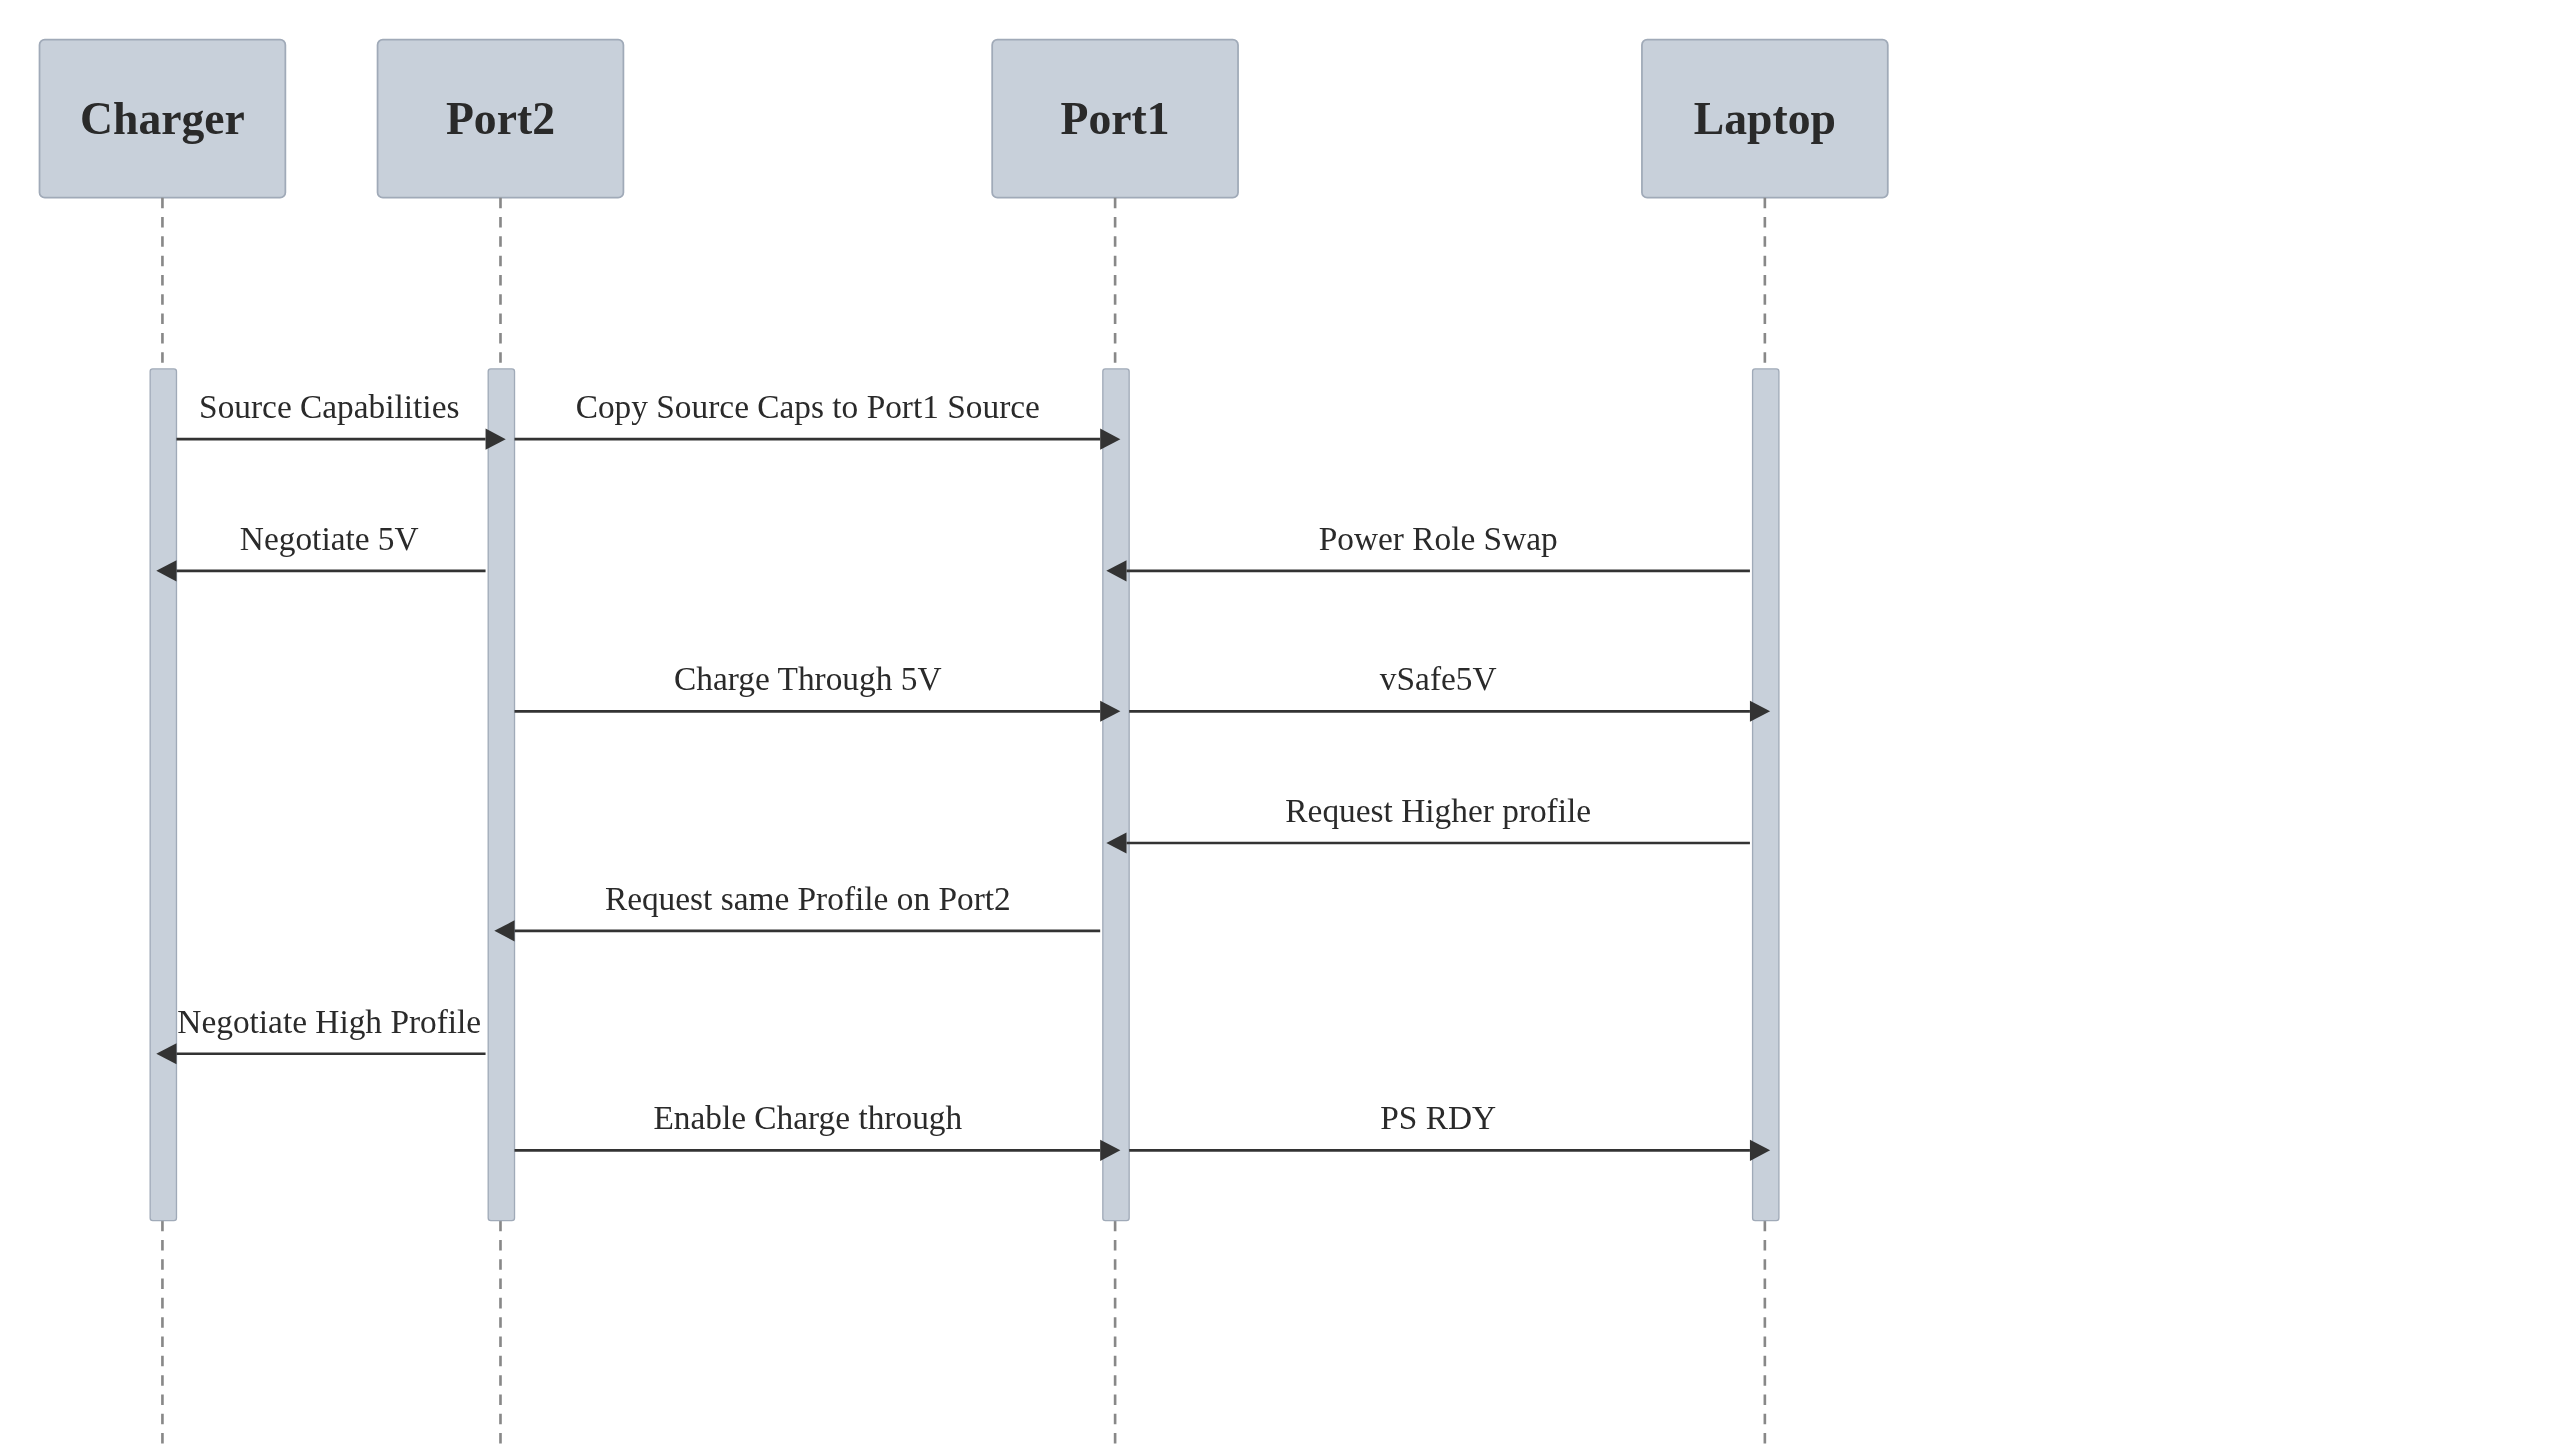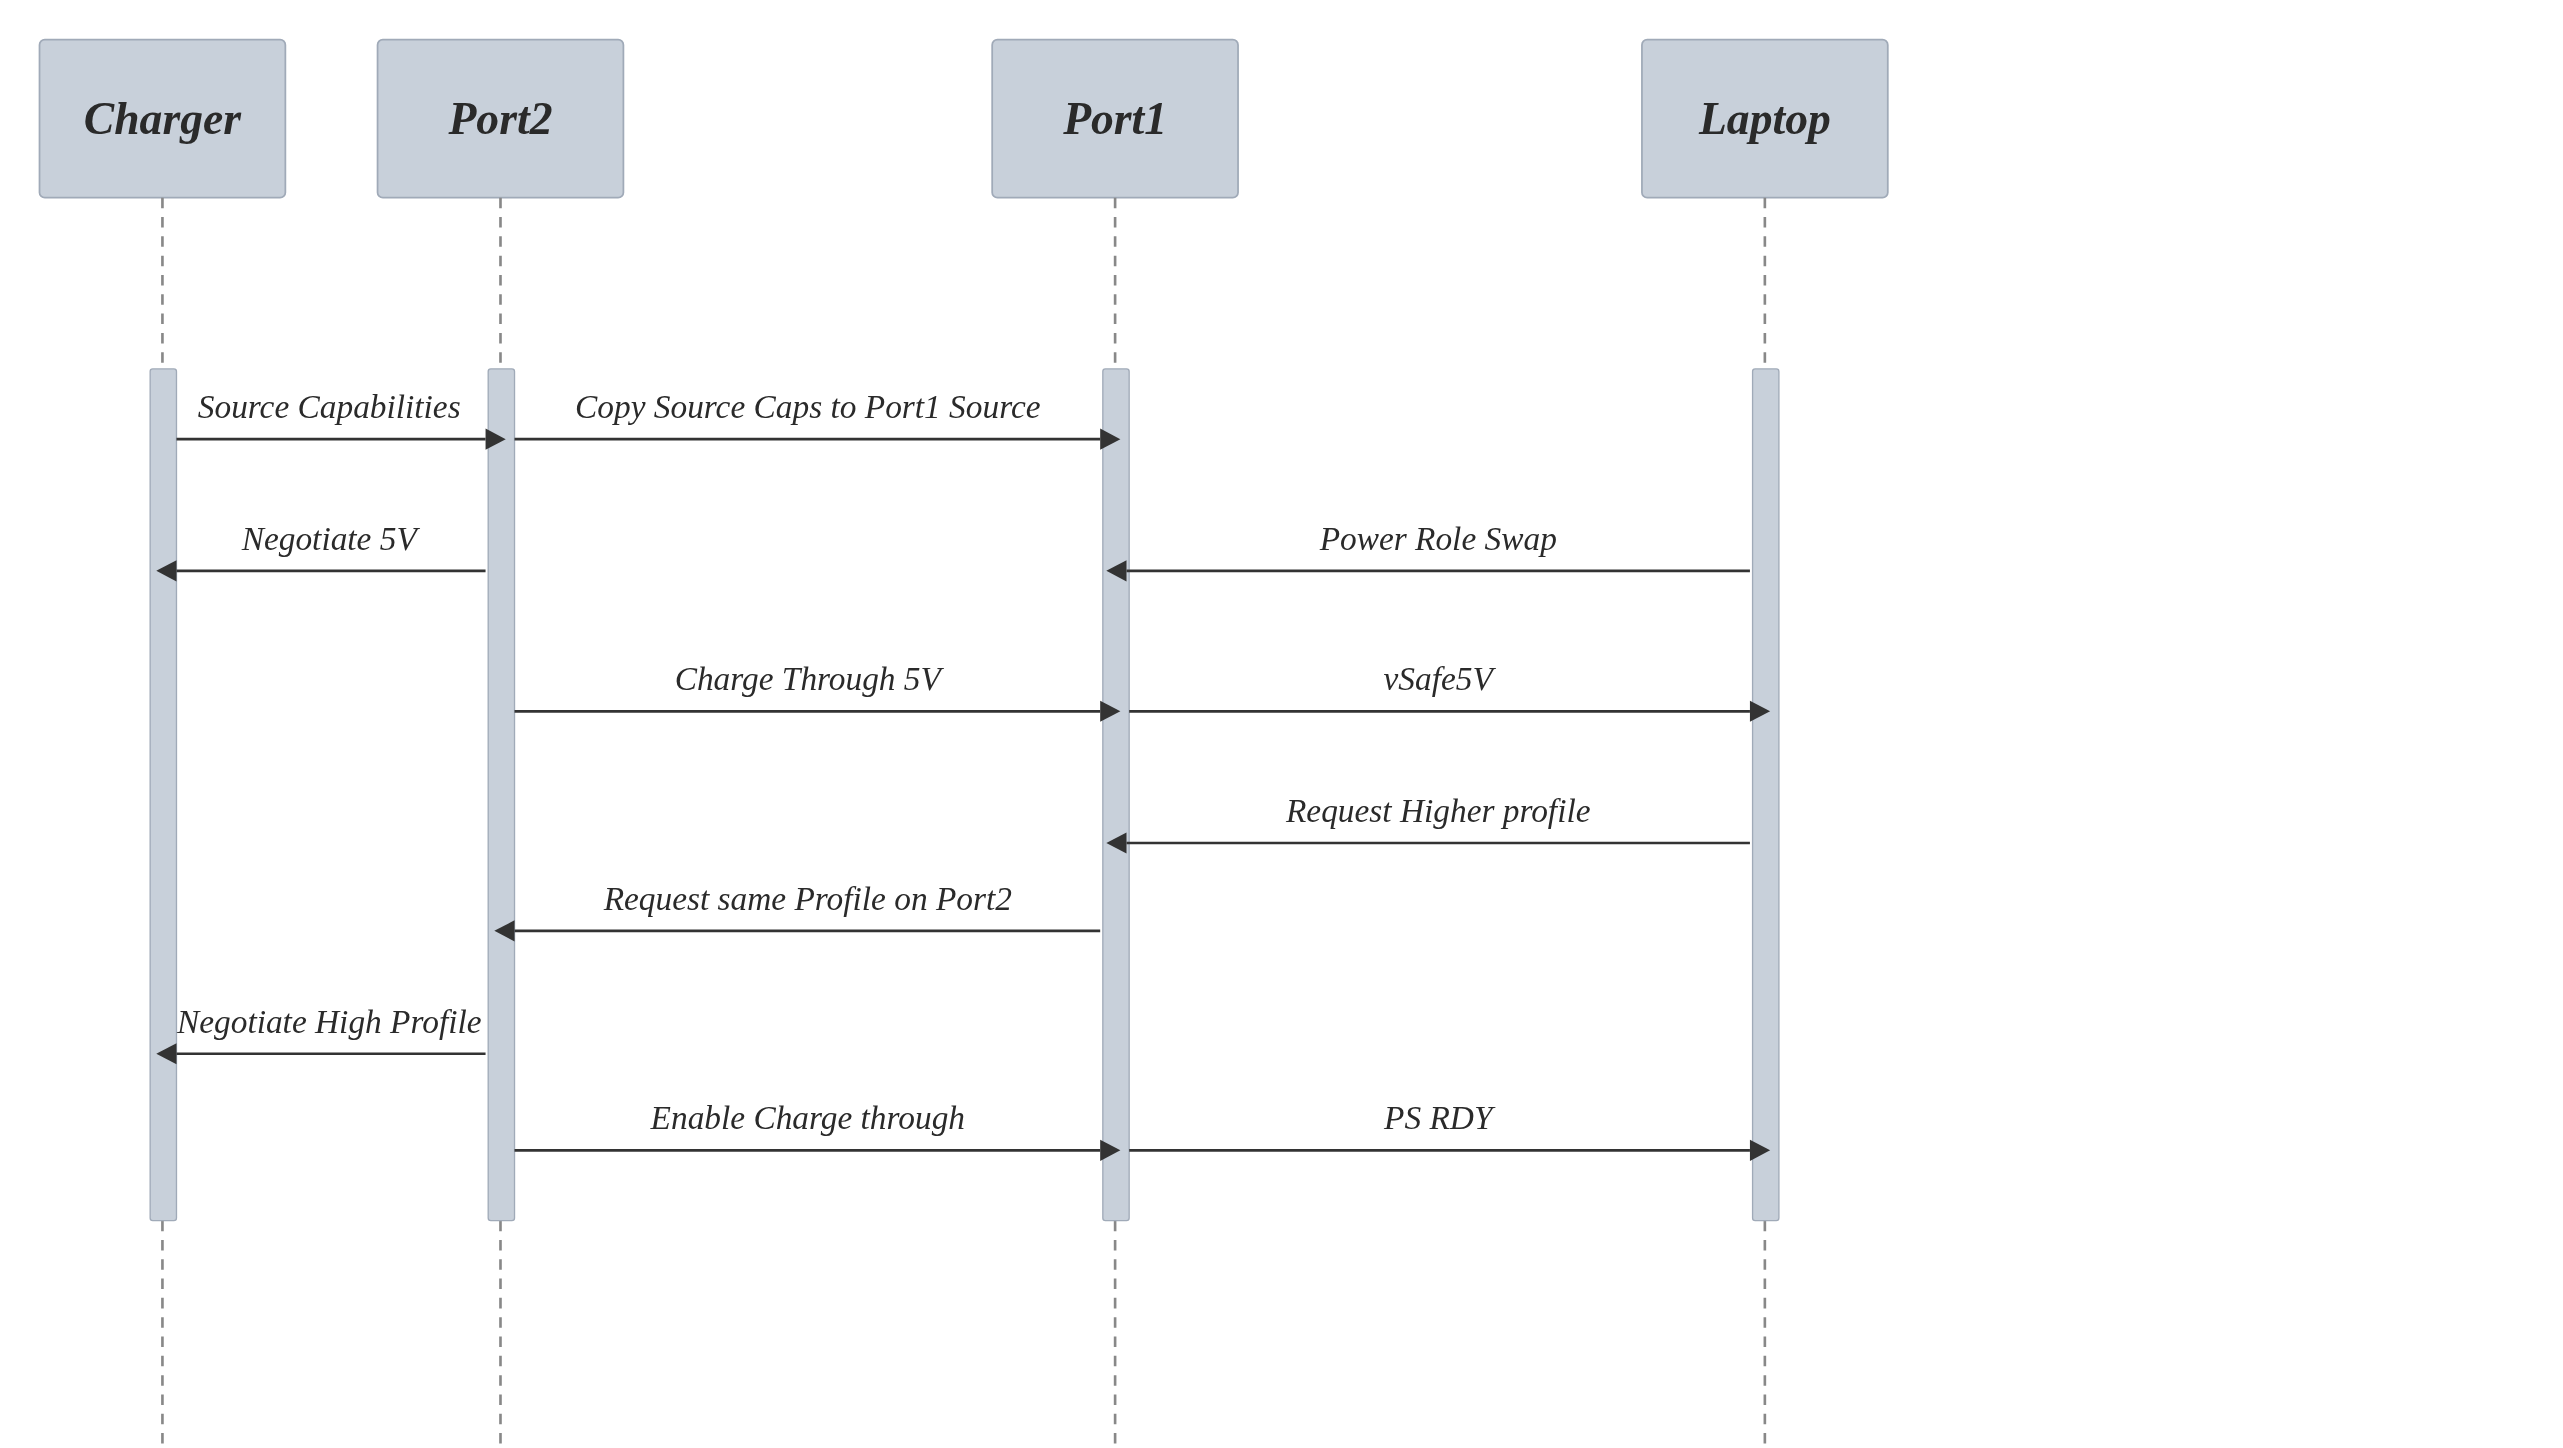--- a/index.html
+++ b/index.html
@@ -10,21 +10,20 @@
       height: 1449px;
       overflow: hidden;
       position: relative;
     }
 
     .diagram-container {
       position: absolute;
       top: 0; left: 0;
       width: 2563px;
       height: 1156px;
-      font-style: italic;
     }
   </style>
 </head>
 <body>
 
 <div class="diagram-container">
   <svg width="2563" height="1449" xmlns="http://www.w3.org/2000/svg" viewBox="0 0 2919 1650">
 
     <rect width="2919" height="1650" fill="#ffffff"></rect>
 

